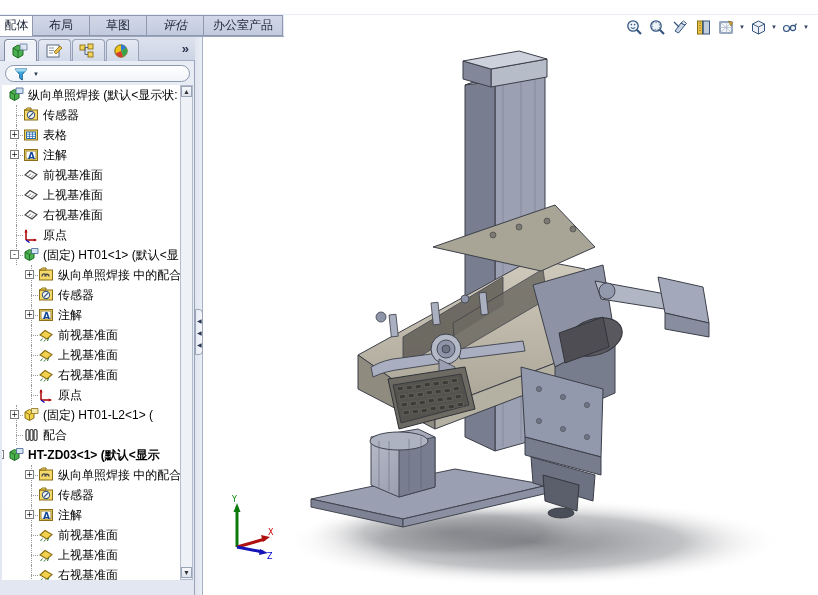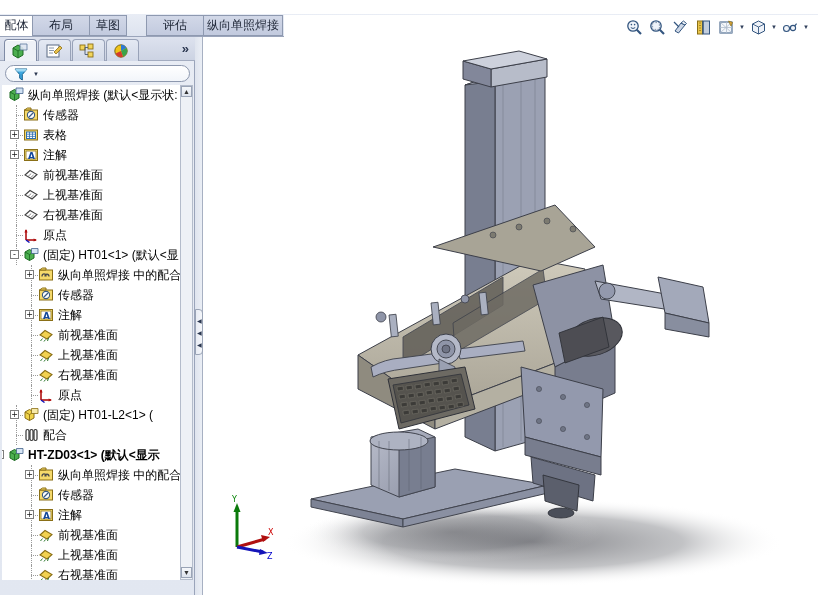--- a/index.html
+++ b/index.html
@@ -173,28 +173,28 @@
 
 
   <div class="tabrow">
     <div class="tabrow-fill"></div>
     <div class="ctab active" style="left:-6px; width:45px;">
       <span>配体</span>
     </div>
     <div class="ctab" style="left:32px; width:58px;">
       <span>布局</span>
     </div>
-    <div class="ctab" style="left:89px; width:38px;align-items:center;">
+    <div class="ctab" style="left:89px; width:58px;align-items:center;">
       <span>草图</span>
     </div>
-    <div class="ctab" style="left:146px; width:58px;">
+    <div class="ctab" style="left:146px; width:58px;font-style:italic;">
       <span>评估</span>
     </div>
     <div class="ctab" style="left:203px; width:80px;">
-      <span>纵向单照焊接</span>
+      <span>办公室产品</span>
     </div>
   </div>
 
   <div class="viewtools">
     <div class="vt">
       <svg width="17" height="17" viewBox="0 0 17 17">
         <circle cx="7" cy="7" r="5.2" fill="#eef3fa" stroke="#33557f" stroke-width="1.3"></circle>
         <circle cx="5.4" cy="5.6" r="0.8" fill="#33557f"></circle>
           <circle cx="8.6" cy="5.6" r="0.8" fill="#33557f"></circle>
         <path d="M4.8 8.6 Q7 10.4 9.2 8.6" stroke="#33557f" stroke-width="1" fill="none"></path>

